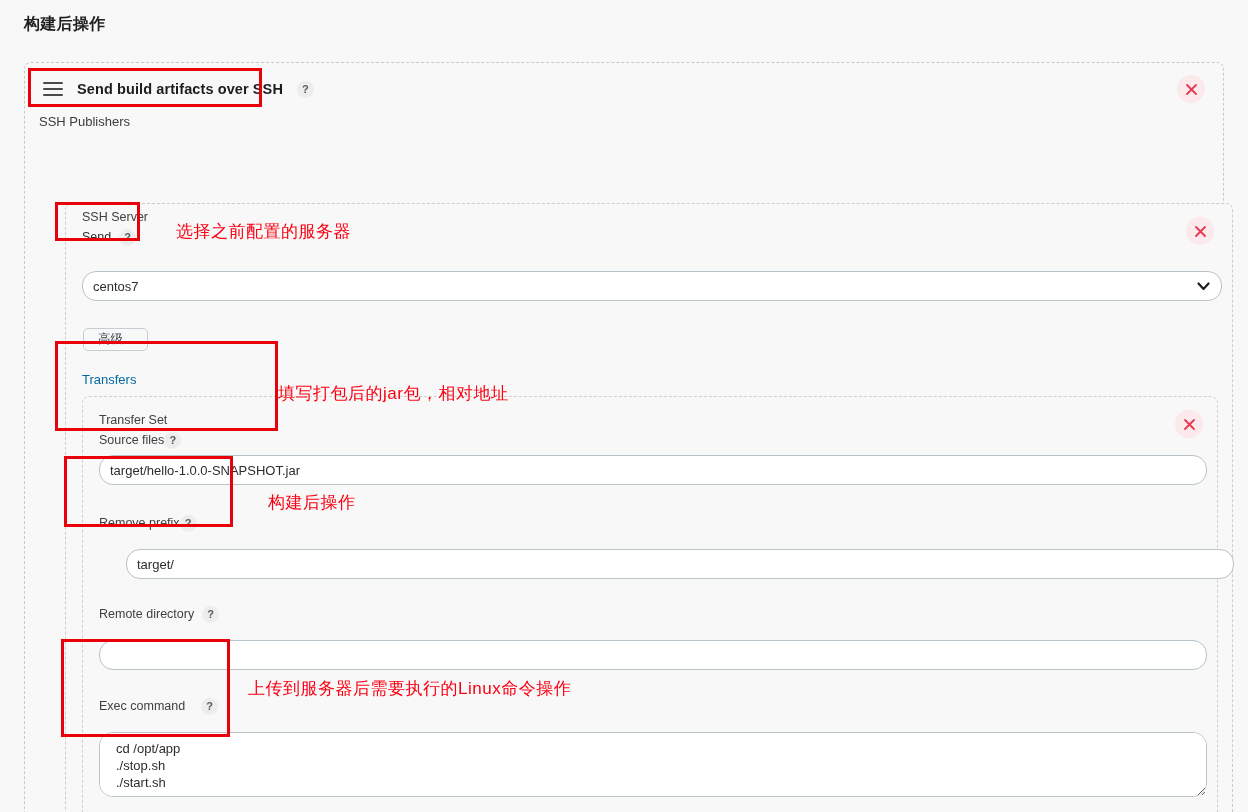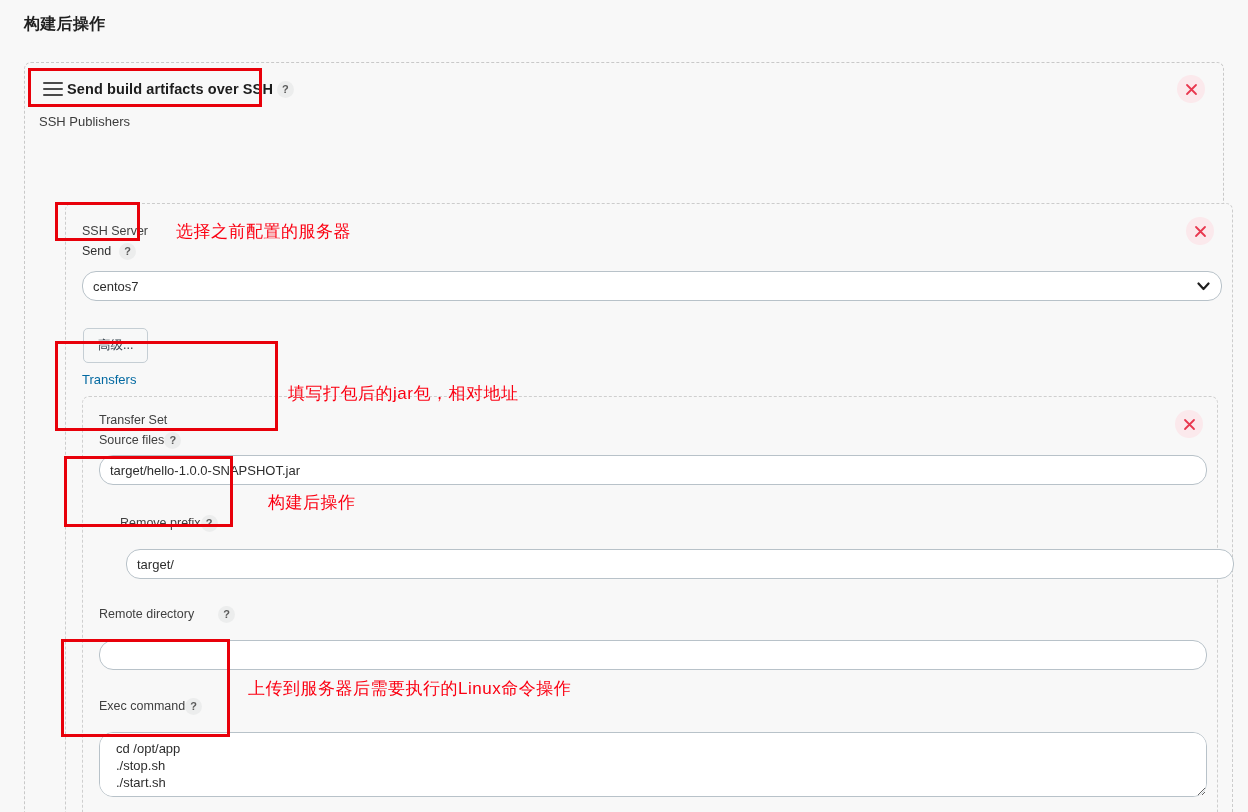--- a/index.html
+++ b/index.html
@@ -32,21 +32,21 @@
     border-radius: 7px;
     background: #f8f8f8;
   }
 
   .block-header {
     position: relative;
     height: 52px;
     display: flex;
     align-items: center;
     padding-left: 18px;
-    gap: 4px;
+    gap: 14px;
   }
   .drag-handle {
     width: 20px; height: 14px;
     display: flex; flex-direction: column; justify-content: space-between;
     cursor: grab;
   }
   .drag-handle span {
     display: block; height: 2px; width: 20px; background: #4a4a4a; border-radius: 1px;
   }
   .block-title {
@@ -140,21 +140,21 @@
   }
 
   
   .btn-advanced {
     font-family: "Liberation Sans", "DejaVu Sans", sans-serif;
     font-size: 12.5px;
     color: #34404a;
     background: #f7f8f8;
     border: 1px solid #c5ced4;
     border-radius: 5px;
-    padding: 8px 14px;
+    padding: 2px 14px;
     cursor: pointer;
   }
 
   
   .transfers-label {
     position: absolute;
     left: 16px; top: 168px;
     font-size: 13px;
     color: #0369a1;
     font-weight: normal;
@@ -213,21 +213,21 @@
     <div class="sub-label" style="position:absolute; left:14px; top:51px;">SSH Publishers</div>
 
     <div class="server-block">
 
       <button class="delete-btn" style="right:18px; top:13px;">
         <svg width="13" height="13" viewBox="0 0 13 13">
           <path d="M2 2 L11 11 M11 2 L2 11" stroke="#e8384f" stroke-width="1.8" stroke-linecap="round" fill="none"></path>
         </svg>
       </button>
 
-      <div style="position:absolute; left:16px; top:18px;">
+      <div style="position:absolute; left:16px; top:4px;">
         <div class="field-label">SSH Server</div>
         <div style="display:flex; align-items:center; gap:8px; margin-top:1px;">
           <span class="field-label strong">Send</span>
           <span class="help-badge">?</span>
         </div>
       </div>
 
       <div class="sel-wrap" style="position:absolute; left:16px; top:67px; width:1140px;">
         <select class="sel-input">
           <option>centos7</option>
@@ -253,48 +253,48 @@
 
         <div style="position:absolute; left:16px; top:14px;">
           <div class="field-label">Transfer Set</div>
           <div style="display:flex; align-items:center; margin-top:1px;">
             <span class="field-label">Source files</span>
             <span class="help-badge">?</span>
           </div>
         </div>
         <input class="txt-input" style="position: absolute; left: 16px; top: 58px; width: 1108px; height: 30px;" value="target/hello-1.0.0-SNAPSHOT.jar">
 
-        <div style="position:absolute; left:16px; top:117px; display:flex; align-items:center; margin-left:21px;">
+        <div style="position:absolute; left:16px; top:117px; display:flex; align-items:center; ">
           <span class="field-label">Remove prefix</span>
           <span class="help-badge">?</span>
         </div>
         <input class="txt-input" style="position: absolute; left: 16px; top: 152px; width: 1108px; height: 30px; margin-left: 27px;" value="target/">
 
-        <div style="position:absolute; left:16px; top:208px; display:flex; align-items:center; gap:24px;">
+        <div style="position:absolute; left:16px; top:208px; display:flex; align-items:center; gap:8px;">
           <span class="field-label">Remote directory</span>
           <span class="help-badge">?</span>
         </div>
         <input class="txt-input" style="position: absolute; left: 16px; top: 243px; width: 1108px; height: 30px;">
 
-        <div style="position:absolute; left:16px; top:300px; display:flex; align-items:center; gap:0;">
+        <div style="position:absolute; left:16px; top:300px; display:flex; align-items:center; gap:16px;">
           <span class="field-label">Exec command</span>
           <span class="help-badge">?</span>
         </div>
         <textarea class="txt-area" style="position: absolute; left: 16px; top: 335px; width: 1108px; height: 65px;">cd /opt/app
 ./stop.sh
 ./start.sh</textarea>
       </div>
 
     </div>
   </div>
 
   <div class="anno-box" style="left:28px; top:68px; width:234px; height:39px;"></div>
   <div class="anno-box" style="left:55px; top:202px; width:85px; height:39px;"></div>
   <div class="anno-box" style="left:55px; top:341px; width:223px; height:90px;"></div>
   <div class="anno-box" style="left:64px; top:456px; width:169px; height:71px;"></div>
   <div class="anno-box" style="left:61px; top:639px; width:169px; height:98px;"></div>
 
   <div class="anno-text" style="left:176px; top:220px;">选择之前配置的服务器</div>
-  <div class="anno-text" style="left:288px; top:382px;">填写打包后的jar包，相对地址</div>
+  <div class="anno-text" style="left:278px; top:382px;">填写打包后的jar包，相对地址</div>
   <div class="anno-text" style="left:268px; top:491px;">构建后操作</div>
   <div class="anno-text" style="left:248px; top:677px;">上传到服务器后需要执行的Linux命令操作</div>
 
 </div>
 
 </body></html>

